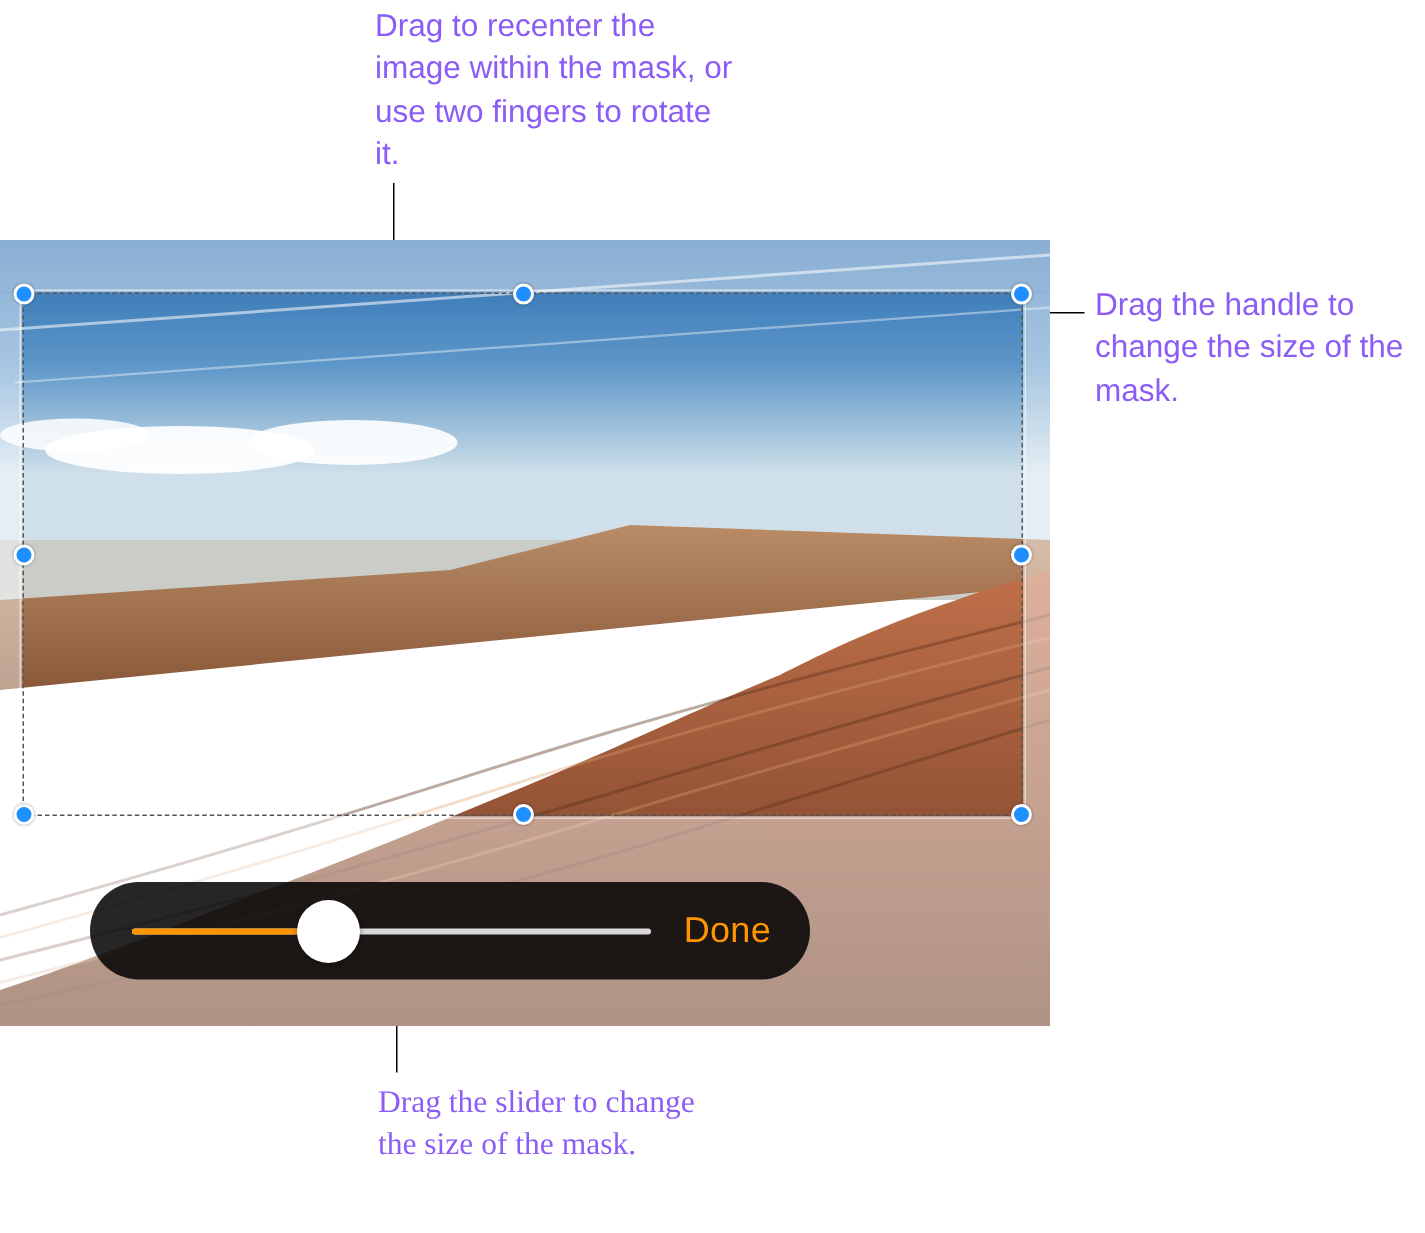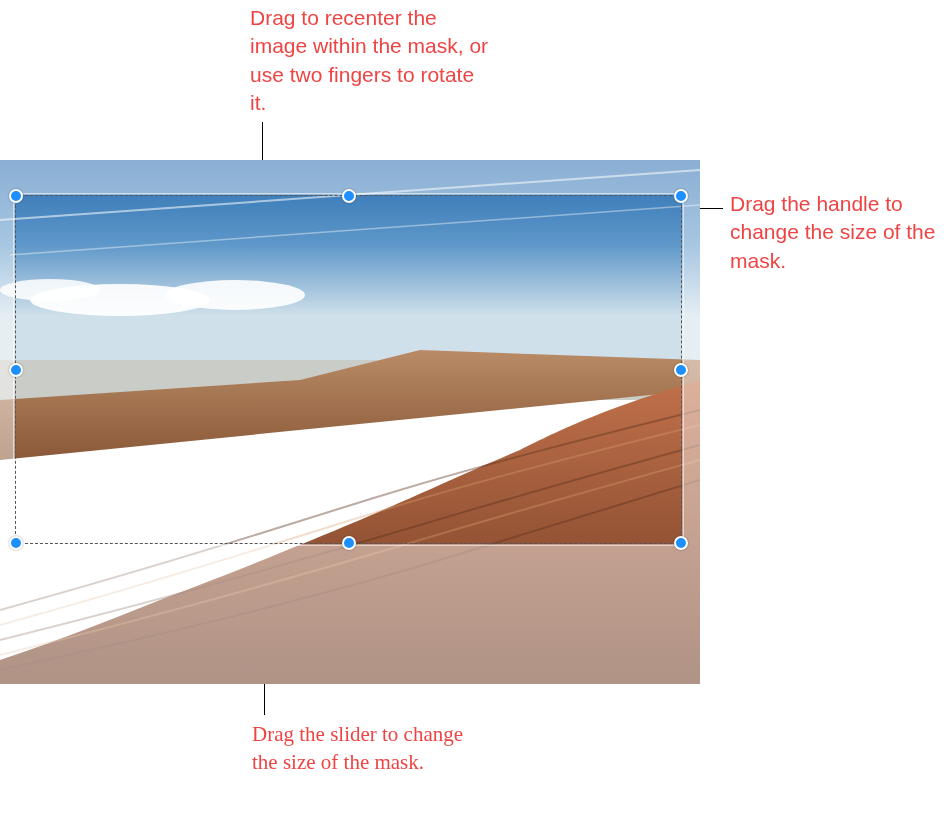--- a/index.html
+++ b/index.html
@@ -9,21 +9,21 @@
     background: #ffffff;
     font-family: -apple-system, "Helvetica Neue", Helvetica, Arial, sans-serif;
     position: relative;
     overflow: hidden;
   }
 
   .callout {
     position: absolute;
     font-size: 21px;
     line-height: 1.35;
-    color: #ef4444;
+    color: #8b5cf6;
   }
   .callout-top { left: 250px; top: 4px; width: 240px; }
   .callout-right { left: 730px; top: 190px; width: 210px; }
   .callout-bottom { left: 252px; top: 720px; width: 230px; font-family: Liberation Serif, serif; }
 
   
   .leader {
     position: absolute;
     background: #000;
   }
@@ -204,14 +204,22 @@
     <div class="handle h-nw"></div>
     <div class="handle h-n"></div>
     <div class="handle h-ne"></div>
     <div class="handle h-w"></div>
     <div class="handle h-e"></div>
     <div class="handle h-sw"></div>
     <div class="handle h-s"></div>
     <div class="handle h-se"></div>
   </div>
 
+  <div class="slider-bar">
+    <div class="track-wrap">
+      <div class="track-base"></div>
+      <div class="track-fill" style="width: 38%;"></div>
+      <div class="thumb" style="left: 38%;"></div>
+    </div>
+    <button class="done-btn">Done</button>
+  </div>
 
 </div>
 
 </body></html>

